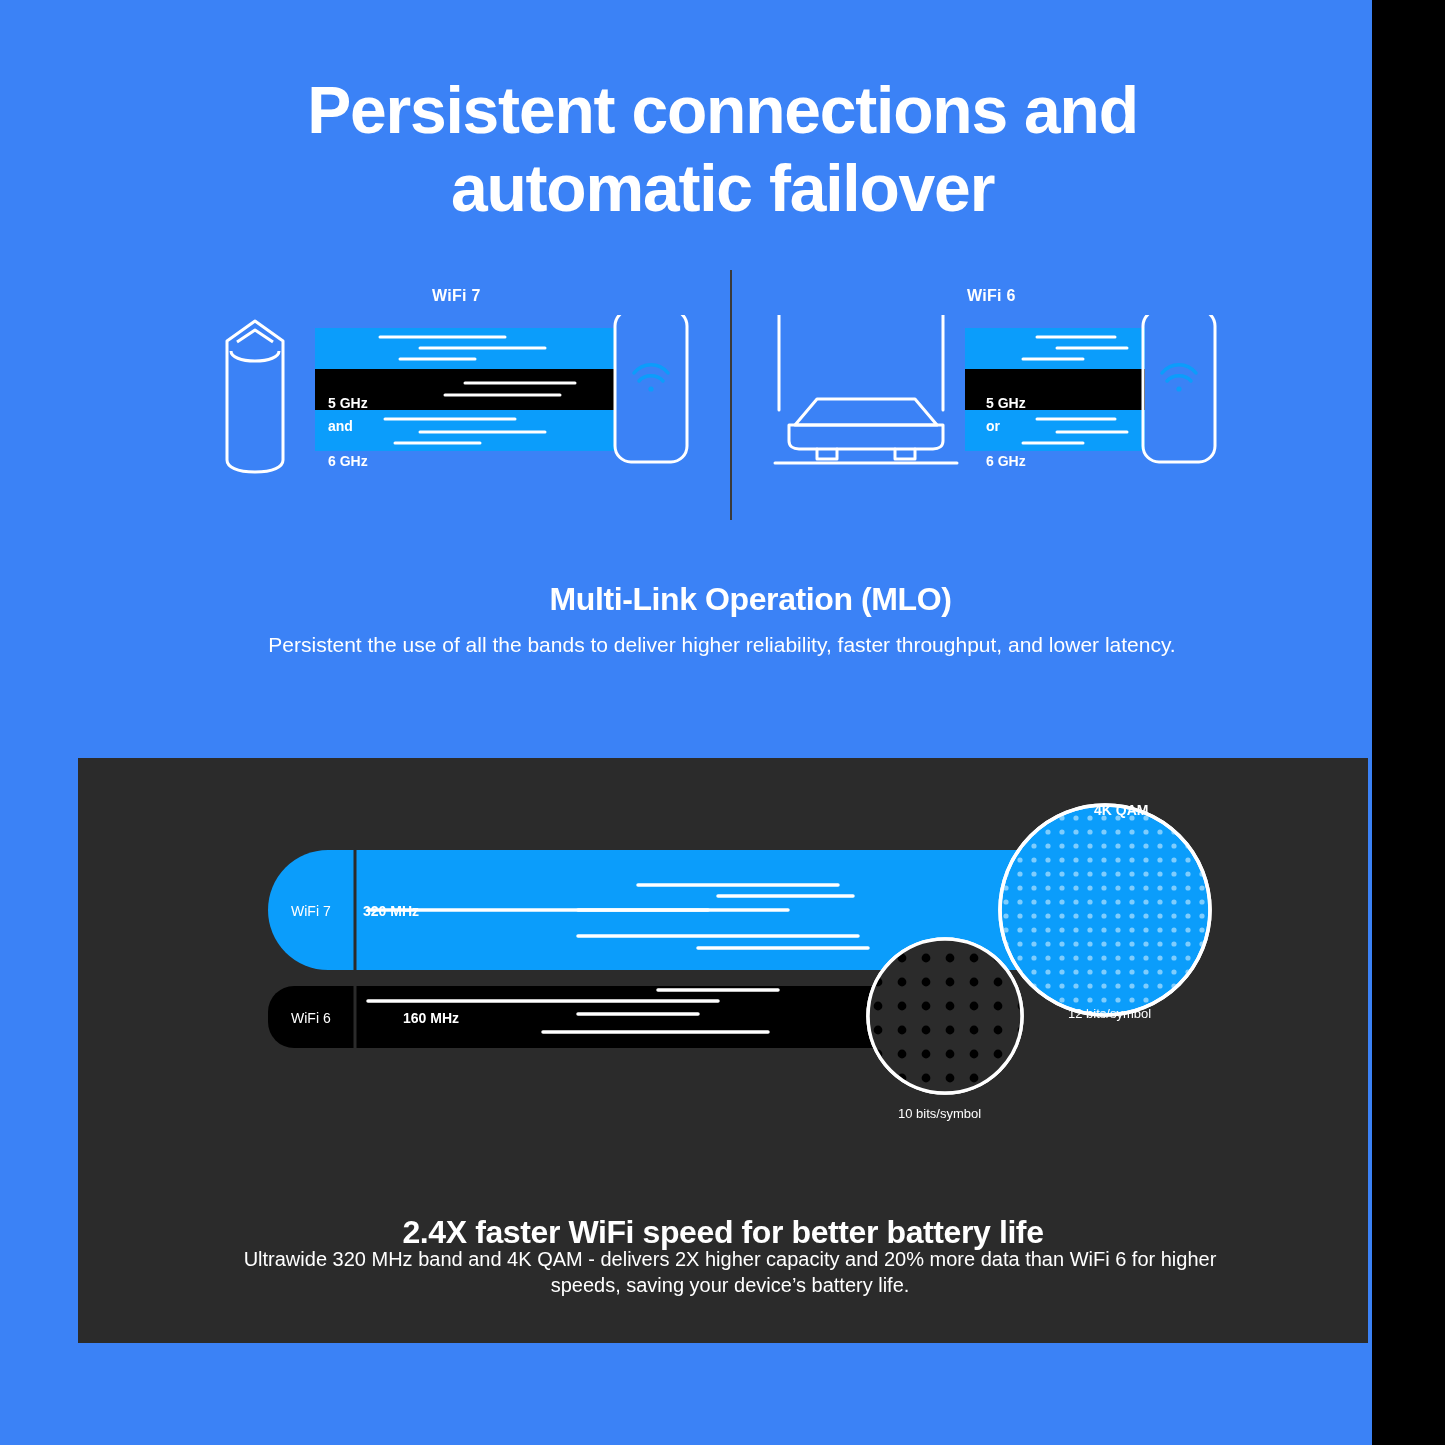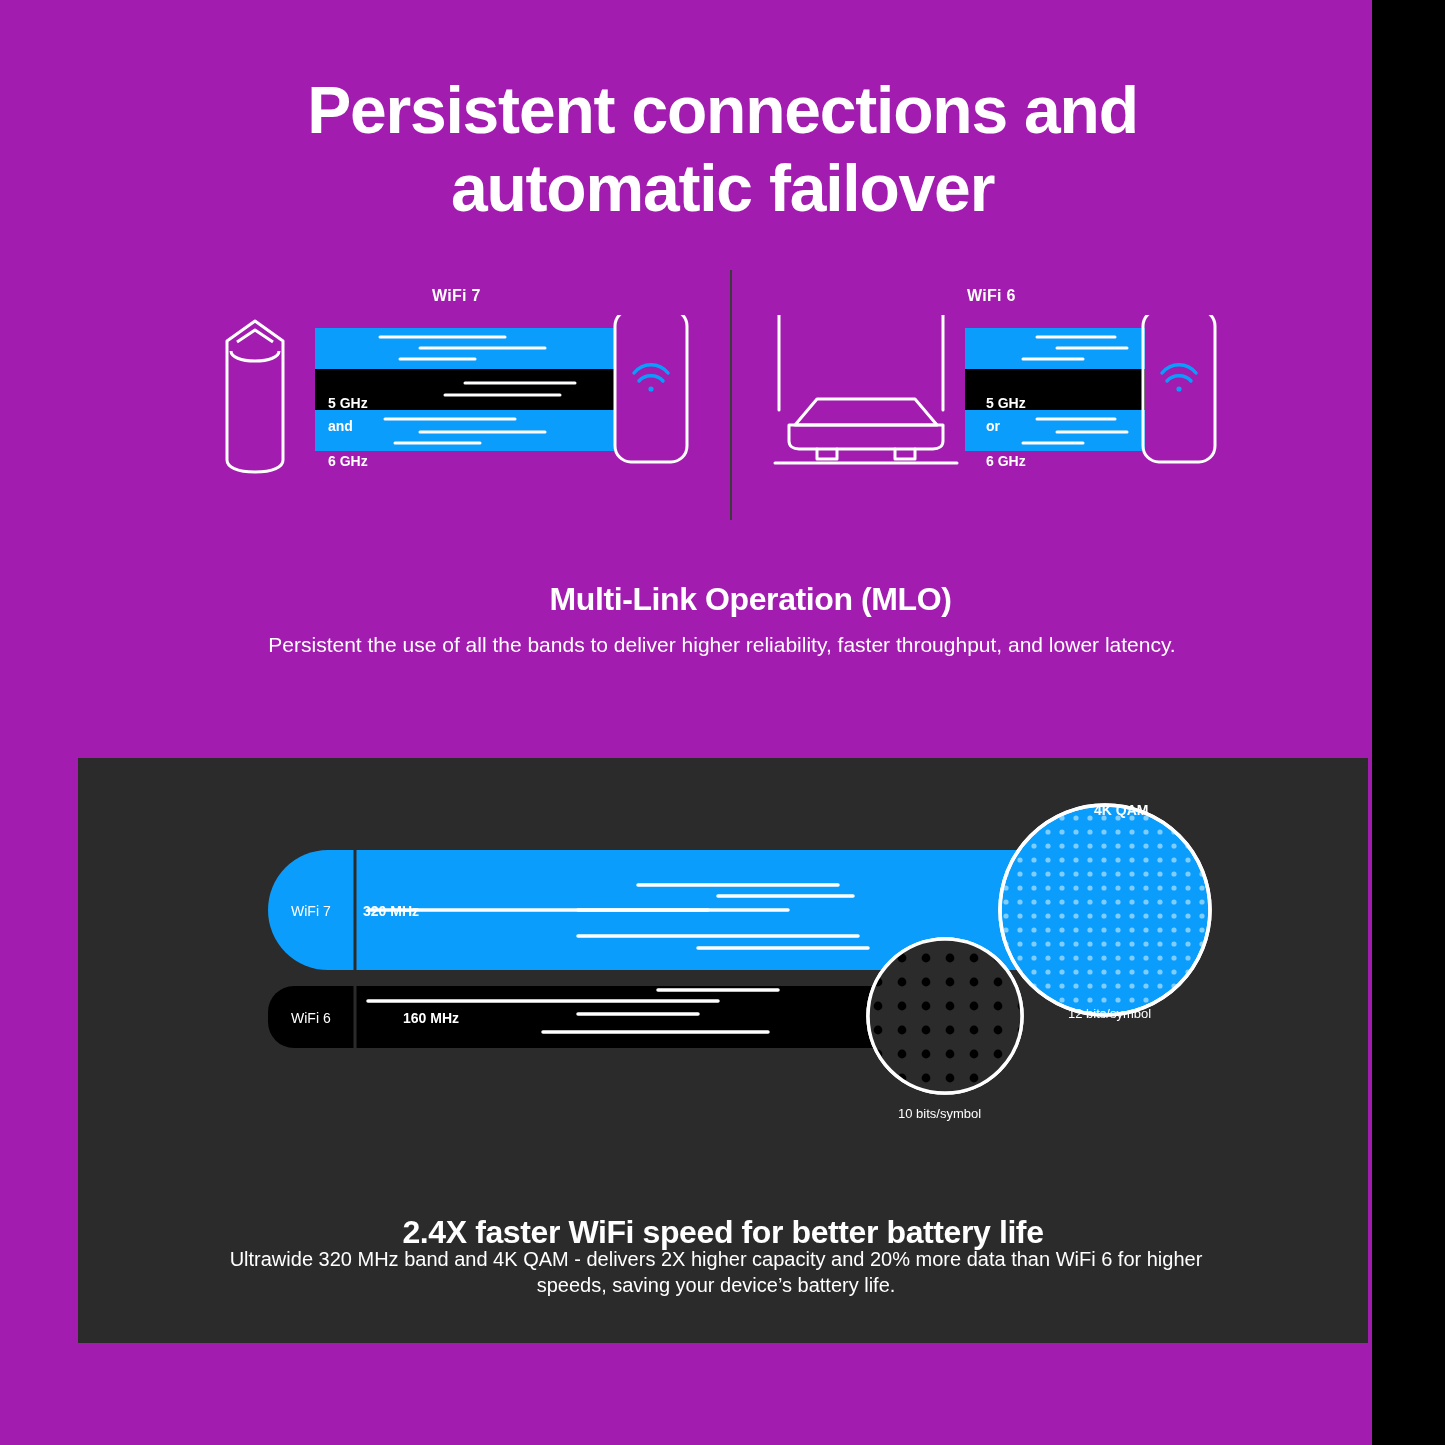--- a/index.html
+++ b/index.html
@@ -11,21 +11,21 @@
     width: 1445px;
     height: 1445px;
     overflow: hidden;
     font-family: "Liberation Sans", sans-serif;
     color: #ffffff;
   }
   .page {
     position: relative;
     width: 1372px;
     height: 1445px;
-    background: #a21caf;
+    background: #3b82f6;
   }
 
   
   .headline {
     position: absolute;
     top: 72px;
     left: 0;
     width: 1445px;
     text-align: center;
     font-size: 66px;
@@ -104,21 +104,21 @@
     top: 425px;
     width: 1290px;
     text-align: center;
     font-size: 32px;
     font-weight: bold;
     letter-spacing: -0.4px;
     margin-top: 31px;
   }
   .card-sub {
     position: absolute;
-    left: 138px;
+    left: 152px;
     top: 488px;
     width: 1000px;
     text-align: center;
     font-size: 20px;
     line-height: 1.3;
   }
 
   .row-label {
     position: absolute;
     font-size: 14px;

